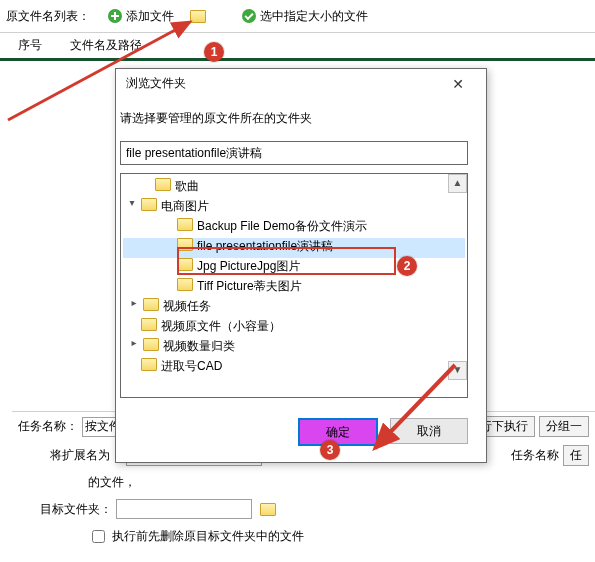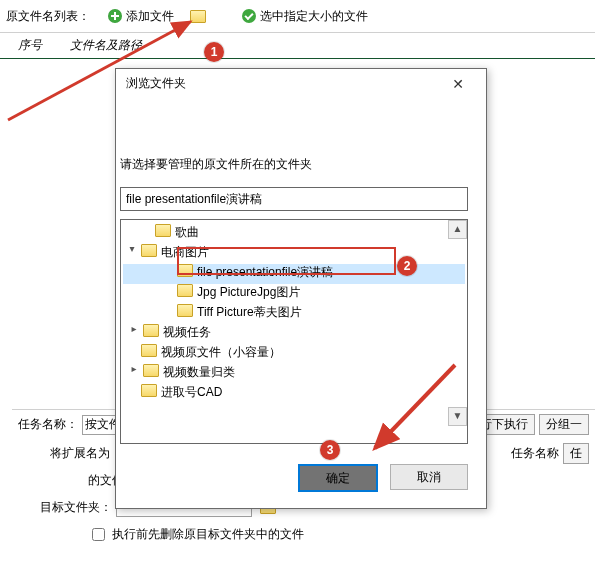--- a/index.html
+++ b/index.html
@@ -63,22 +63,21 @@
     width: 6px; height: 3px;
     border-left: 2px solid #fff;
     border-bottom: 2px solid #fff;
     transform: rotate(-45deg);
   }
 
   
   .list-header {
     display: flex;
     padding: 4px 6px;
-    border-bottom: 1px solid #14532d;
-    font-style: italic;
+    border-bottom: 3px solid #14532d;
   }
   .list-header .col1 { width: 52px; padding-left: 12px; }
 
   
   .list-body {
     position: relative;
     height: 350px;
     background: repeating-linear-gradient(#fff 0 20px, #fff 20px 40px);
   }
 
@@ -113,21 +112,20 @@
   .dialog {
     position: absolute;
     left: 115px;
     top: 68px;
     width: 370px;
     background: #fff;
     border: 1px solid #6a6a6a;
     box-shadow: 2px 2px 8px rgba(0,0,0,0.25);
     display: flex;
     flex-direction: column;
-    gap: 46px;
   }
   .dlg-title {
     display: flex;
     justify-content: space-between;
     align-items: center;
     padding: 6px 8px 6px 10px;
     font-size: 12px;
   }
   .dlg-close { width: 40px; text-align: center; font-size: 14px; cursor: pointer; color: #333; }
 
@@ -199,21 +197,21 @@
     margin-top: 20px;
   }
   .dlg-btn {
     width: 76px; height: 24px;
     border: 1px solid #b0b0b0;
     background: #e9e9e9;
     font-size: 12px;
     cursor: pointer;
     display: flex; align-items: center; justify-content: center;
   }
-  .dlg-btn.primary { border: 2px solid #0078d7; background: #737373; }
+  .dlg-btn.primary { border: 2px solid #0078d7; background: #d946ef; }
 
   
   .badge {
     position: absolute;
     width: 20px; height: 20px;
     border-radius: 50%;
     background: #d13a2c;
     color: #fff;
     font-weight: bold;
     font-size: 12px;
@@ -306,20 +304,24 @@
       <div class="tree-node ind-1">
         <span class="expander"></span>
         <span class="folder-ic"></span>
         <span>歌曲</span>
       </div>
       <div class="tree-node ind-1">
         <span class="expander" style="margin-left:-14px">▾</span>
         <span class="folder-ic"></span>
         <span>电商图片</span>
       </div>
+      <div class="tree-node ind-3">
+        <span class="folder-ic"></span>
+        <span>Backup File Demo备份文件演示</span>
+      </div>
       <div class="tree-node ind-3 selected">
         <span class="folder-ic"></span>
         <span>file presentationfile演讲稿</span>
       </div>
       <div class="tree-node ind-3">
         <span class="folder-ic"></span>
         <span>Jpg PictureJpg图片</span>
       </div>
       <div class="tree-node ind-3">
         <span class="folder-ic"></span>

